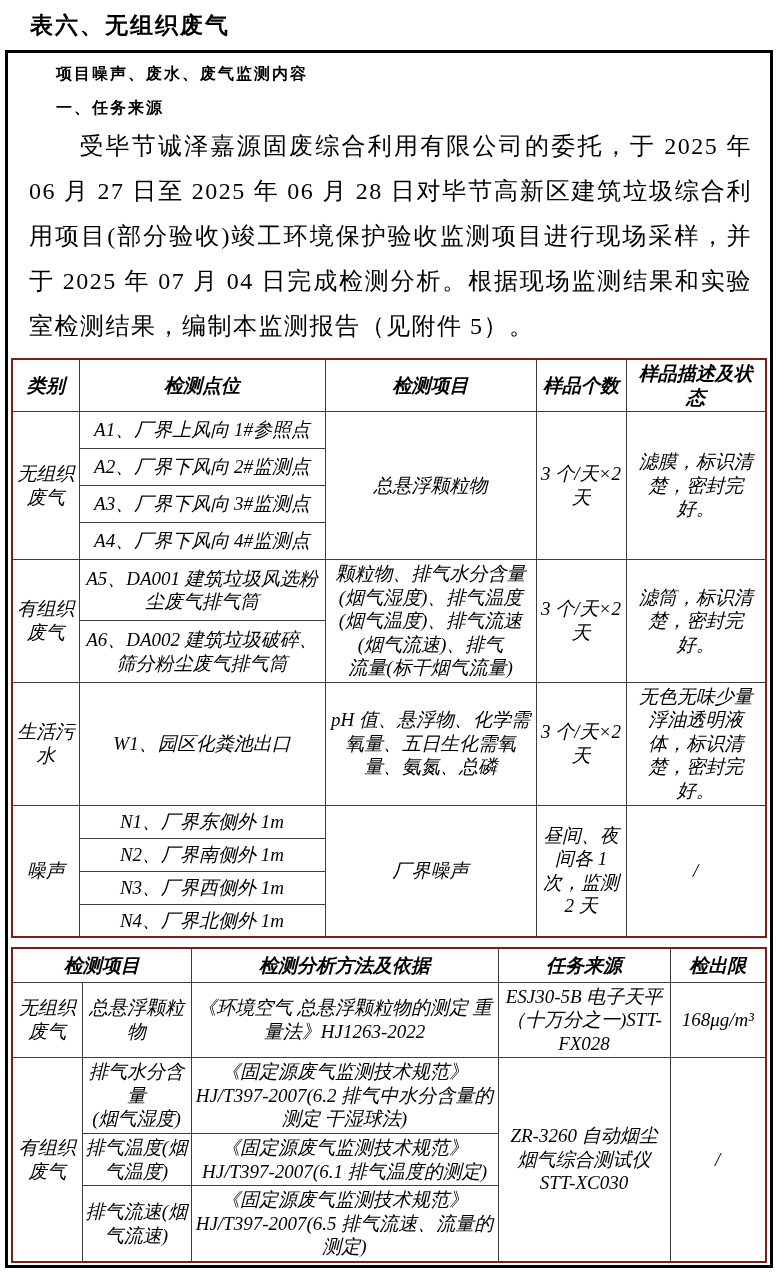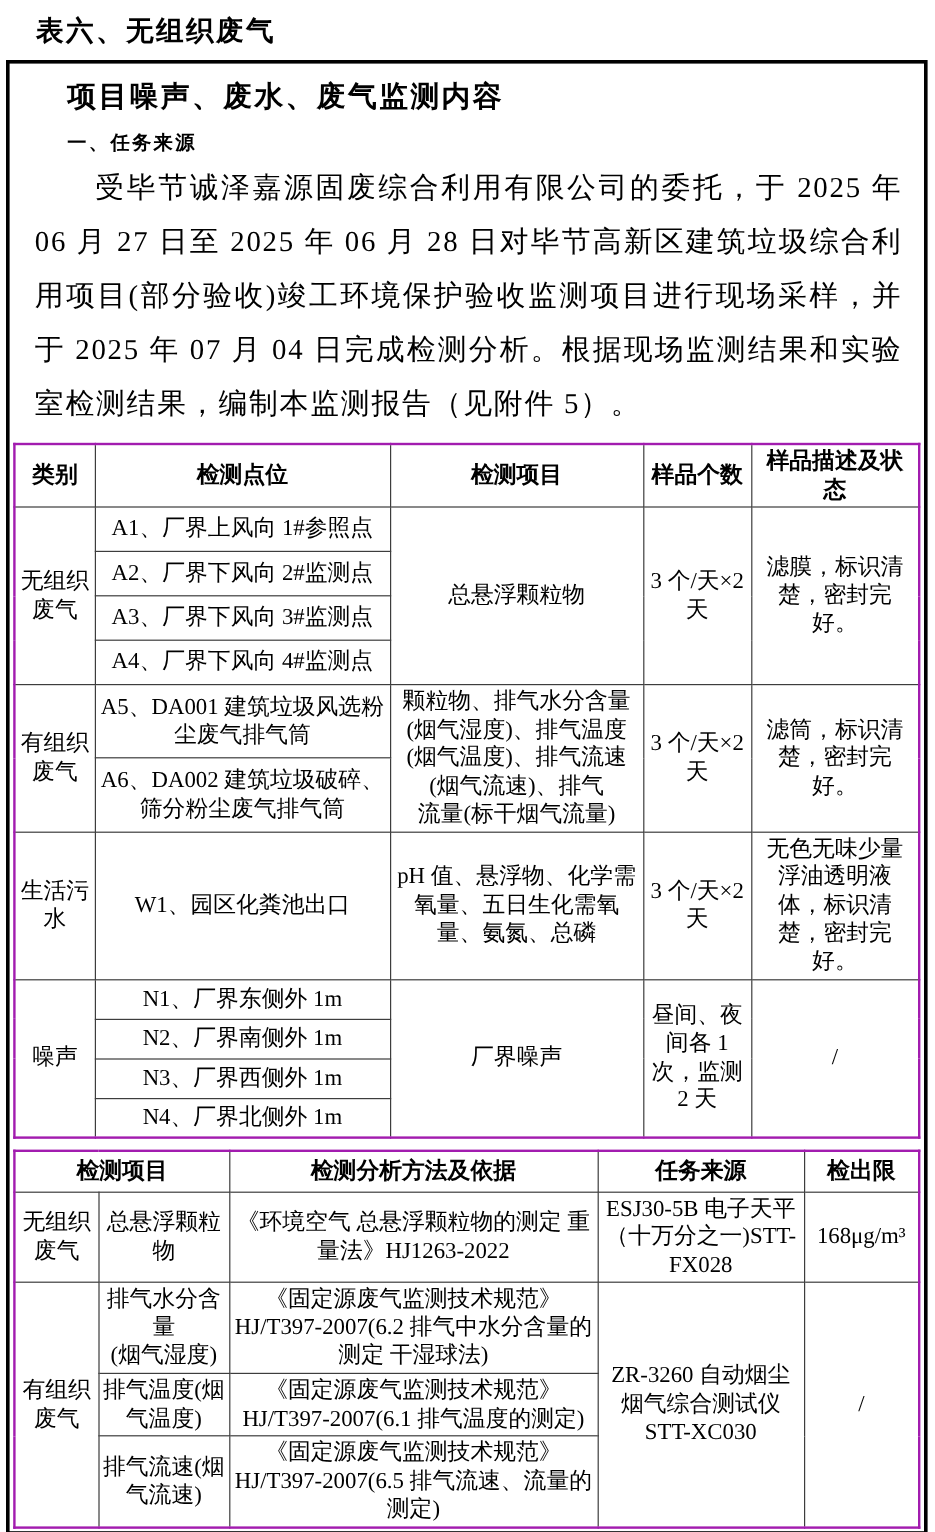--- a/index.html
+++ b/index.html
@@ -12,36 +12,37 @@
   .doc-title {
     font-size:23px; font-weight:bold; letter-spacing:2px;
     margin:10px 0 0 30px;
   }
   .outer-box {
     margin:9px 6px 0 5px;
     border:3px solid #000;
     padding-bottom:2px;
   }
   .subtitle {
-    font-size:24px; font-weight:bold; letter-spacing:2px;
+    font-size:16px; font-weight:bold; letter-spacing:2px;
     margin:11px 0 0 48px;
   }
   .sec-heading {
     font-size:16px; font-weight:bold; letter-spacing:2px;
     margin:13px 0 0 48px;
   }
   .para {
     font-size:24px; line-height:45px; letter-spacing:1.5px;
     text-align:justify; text-indent:2.1em;
     margin:5px 18px 0 21px;
   }
   table.t {
     border-collapse:collapse; table-layout:fixed;
     margin:9px auto 0 auto;
-    border:2px solid #a21caf;
+    border:2px solid #7f1d1d;
+    font-style:italic;
   }
   table.t td, table.t th {
     border:1px solid #3d3d3d;
     font-size:19px; line-height:1.24;
     text-align:center; vertical-align:middle;
     padding:2px 3px;
     white-space:pre-wrap;
     overflow-wrap:break-word;
   }
   table.t th { font-weight:bold; }

